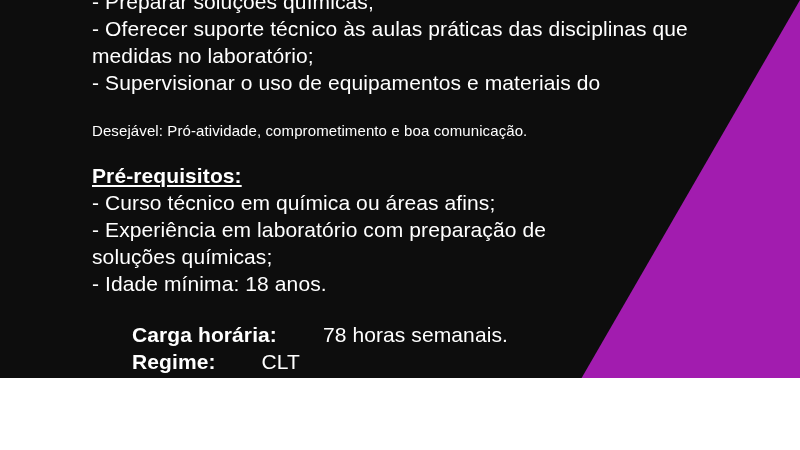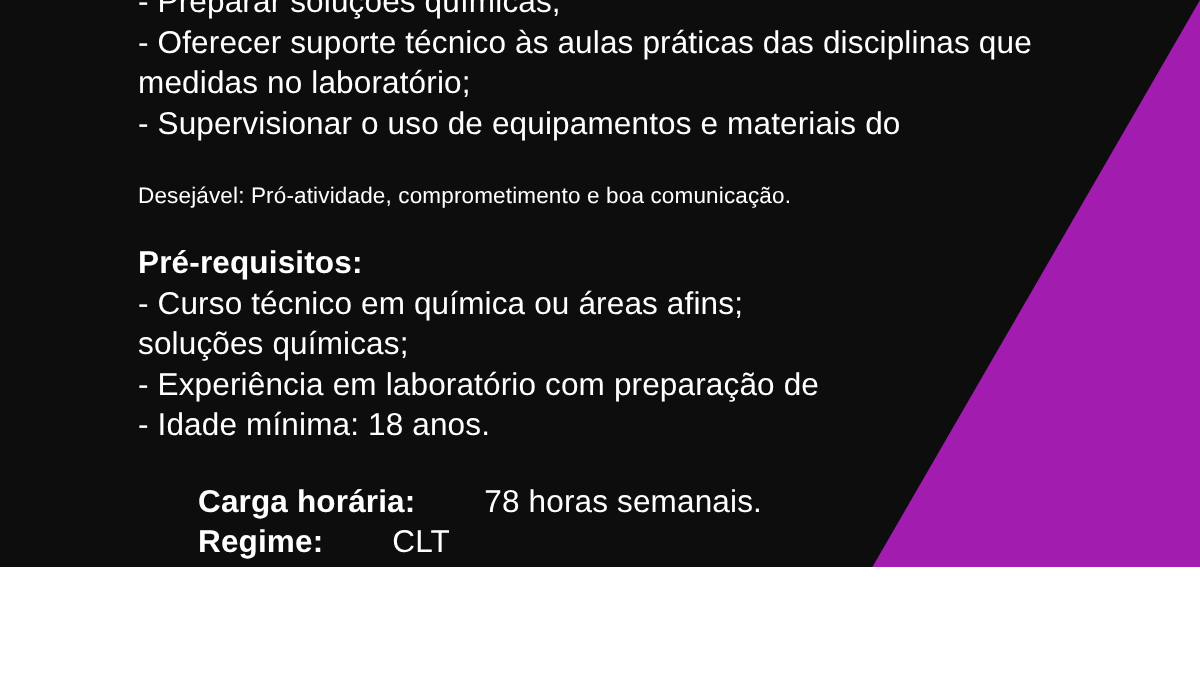--- a/index.html
+++ b/index.html
@@ -44,20 +44,21 @@
     line-height: 22px;
   }
   .spacer-lg {
     height: 24px;
   }
   .spacer-md {
     height: 20px;
   }
   .bold {
     font-weight: bold;
+    text-decoration: underline;
   }
   .inline-bold {
     font-weight: bold;
   }
   .run { white-space: pre-wrap; margin-left: 40px; }
 </style>
 </head>
 <body>
 
 <div id="page">
@@ -72,22 +73,22 @@
     <div class="line">- Supervisionar o uso de equipamentos e materiais do</div>
 
     <div class="spacer-lg"></div>
 
     <div class="line small">Desejável: Pró-atividade, comprometimento e boa comunicação.</div>
 
     <div class="spacer-md"></div>
 
     <div class="line bold">Pré-requisitos:</div>
     <div class="line">- Curso técnico em química ou áreas afins;</div>
+    <div class="line">- Experiência em laboratório com preparação de</div>
     <div class="line">soluções químicas;</div>
-    <div class="line">- Experiência em laboratório com preparação de</div>
     <div class="line">- Idade mínima: 18 anos.</div>
 
     <div class="spacer-lg"></div>
 
     <div class="line"><span class="inline-bold run">Carga horária:</span><span class="run"> 78 horas semanais.</span></div>
     <div class="line"><span class="inline-bold run">Regime:</span><span class="run"> CLT</span></div>
 
   </div>
 </div>
 

